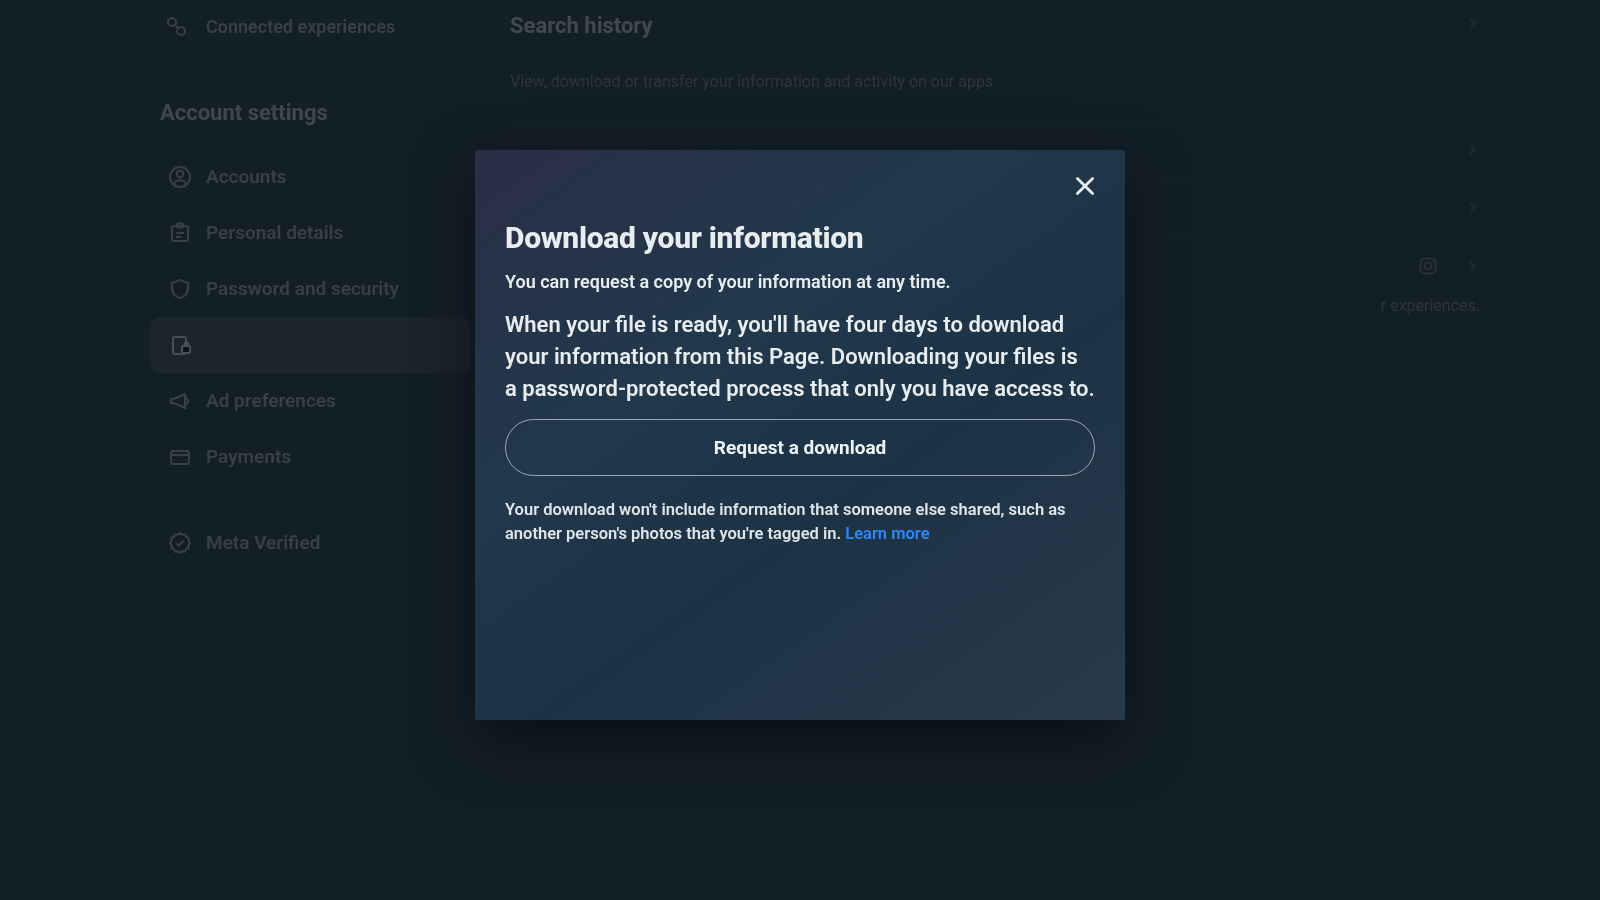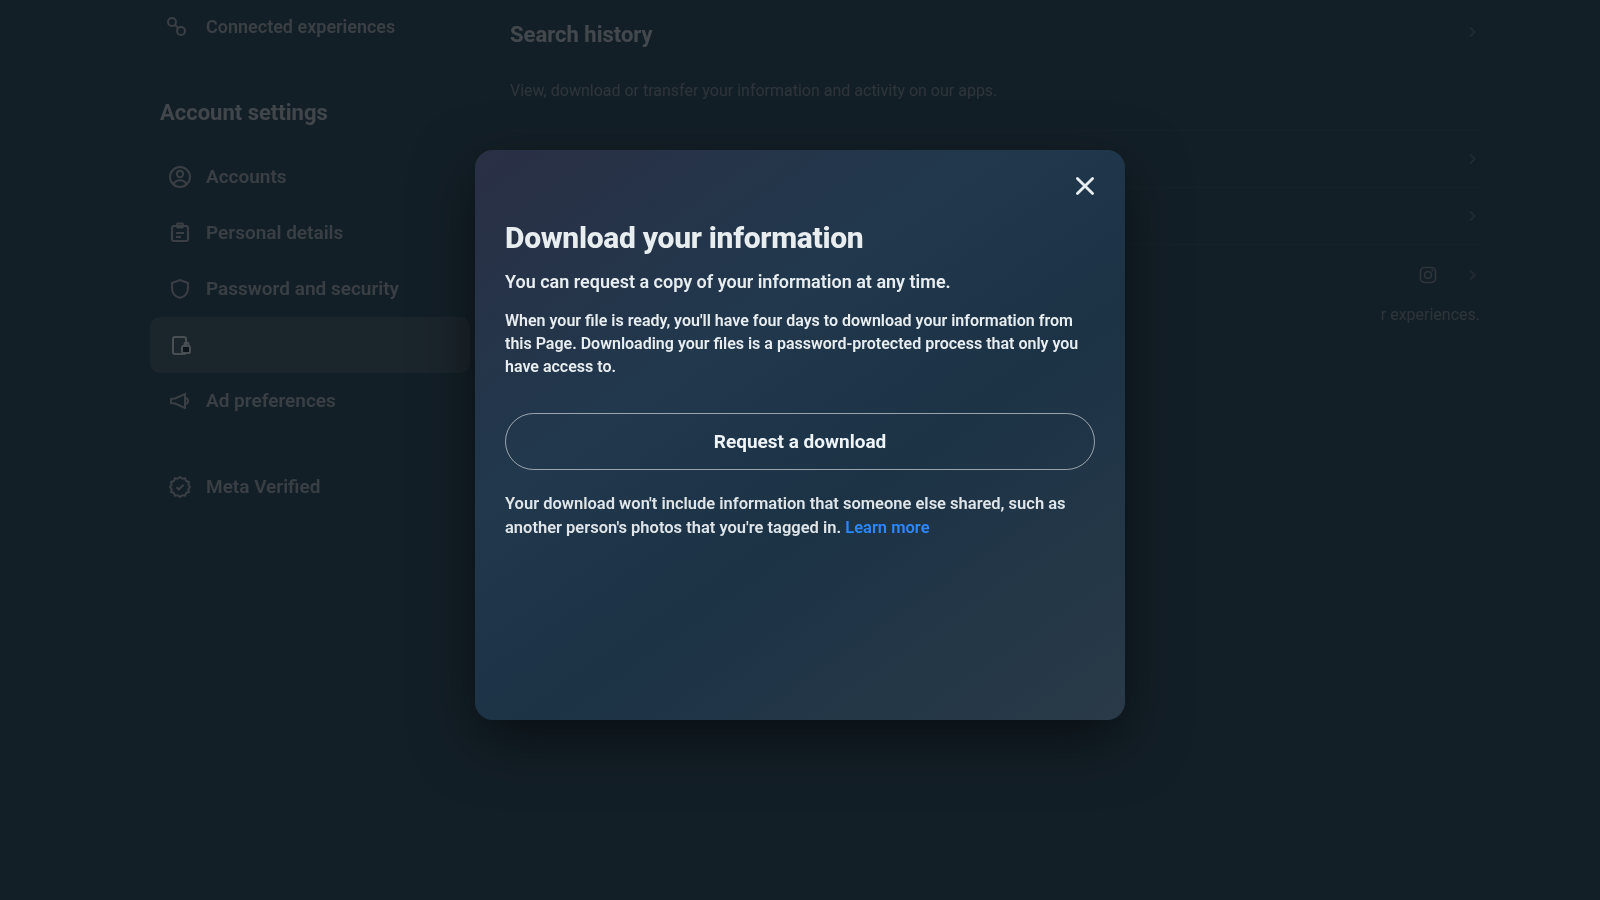--- a/index.html
+++ b/index.html
@@ -54,37 +54,37 @@
     }
     .overlay {
       position:absolute; inset:0;
       background:rgba(10,18,24,0.45);
       display:flex; align-items:flex-start; justify-content:center;
     }
     .modal {
       margin-top:150px;
       width:650px; min-height:570px;
       background:linear-gradient(145deg,#2a2f44 0%,#21384d 35%,#1c3346 60%,#2a3a48 100%);
-      border-radius:18px;
+      border-radius:2px;
       box-shadow:0 20px 60px rgba(0,0,0,0.5);
       position:relative;
       padding:70px 30px 30px 30px;
       color:#e8edf0;
     }
     .modal-close {
       position:absolute; top:18px; right:22px;
       width:36px; height:36px; display:flex; align-items:center; justify-content:center;
       cursor:pointer; color:#e8edf0;
     }
     .modal-title {
       font-size:30px; font-weight:800; letter-spacing:-0.3px;
       margin-bottom:14px;
     }
     .modal-line1 { font-size:18px; font-weight:600; line-height:1.45; margin-bottom:14px; }
-    .modal-line2 { font-size:16px; font-weight:600; line-height:1.45; margin-bottom:34px; }
+    .modal-line2 { font-size:22px; font-weight:600; line-height:1.45; margin-bottom:14px; }
     .modal-btn {
       width:100%; padding:16px 0;
       border:1.5px solid rgba(255,255,255,0.55);
       border-radius:999px;
       background:transparent;
       color:#eef3f6; font-size:19px; font-weight:700;
       cursor:pointer; text-align:center;
       margin-bottom:22px;
     }
     .modal-foot { font-size:16.5px; font-weight:600; line-height:1.45; color:#dfe5e8; }
@@ -154,34 +154,43 @@
     <div class="side-item">
       <span class="icon">
         <svg width="24" height="24" viewBox="0 0 24 24" fill="none" stroke="#aeb5ba" stroke-width="2">
             <path d="M3 10v4l4 .5L17 19V5L7 9.5 3 10z"></path>
             <path d="M17 9a3 3 0 0 1 0 6"></path>
           </svg>
       </span>
       <span class="label">Ad preferences</span>
     </div>
 
+    <div class="side-item">
+      <span class="icon">
+        <svg width="24" height="24" viewBox="0 0 24 24" fill="none" stroke="#aeb5ba" stroke-width="2">
+            <rect x="3" y="6" width="18" height="13" rx="2"></rect>
+            <path d="M3 10h18"></path>
+          </svg>
+      </span>
+      <span class="label">Payments</span>
+    </div>
 
     <div class="side-item meta-row">
       <span class="icon">
         <svg width="24" height="24" viewBox="0 0 24 24" fill="none" stroke="#aeb5ba" stroke-width="2">
             <path d="M12 2l2.3 1.7 2.8-.4 1 2.7 2.7 1-.4 2.8L22 12l-1.6 2.2.4 2.8-2.7 1-1 2.7-2.8-.4L12 22l-2.3-1.7-2.8.4-1-2.7-2.7-1 .4-2.8L2 12l1.6-2.2-.4-2.8 2.7-1 1-2.7 2.8.4L12 2z"></path>
             <path d="M8.5 12.3l2.3 2.2 4.7-4.7"></path>
           </svg>
       </span>
       <span class="label">Meta Verified</span>
     </div>
   </aside>
 
   <main class="content">
-    <div class="content-row" style="border-top:none;padding-top:10px">
+    <div class="content-row" style="border-top:none;padding-top:1px">
       <span class="content-section-title">Search history</span>
       <span class="chev">
         <svg width="16" height="16" viewBox="0 0 24 24" fill="none" stroke="#8a949b" stroke-width="3">
             <path d="M9 5l7 7-7 7"></path>
           </svg>
       </span>
     </div>
     <div class="content-sub">View, download or transfer your information and activity on our apps.</div>
 
     <div class="content-row">

